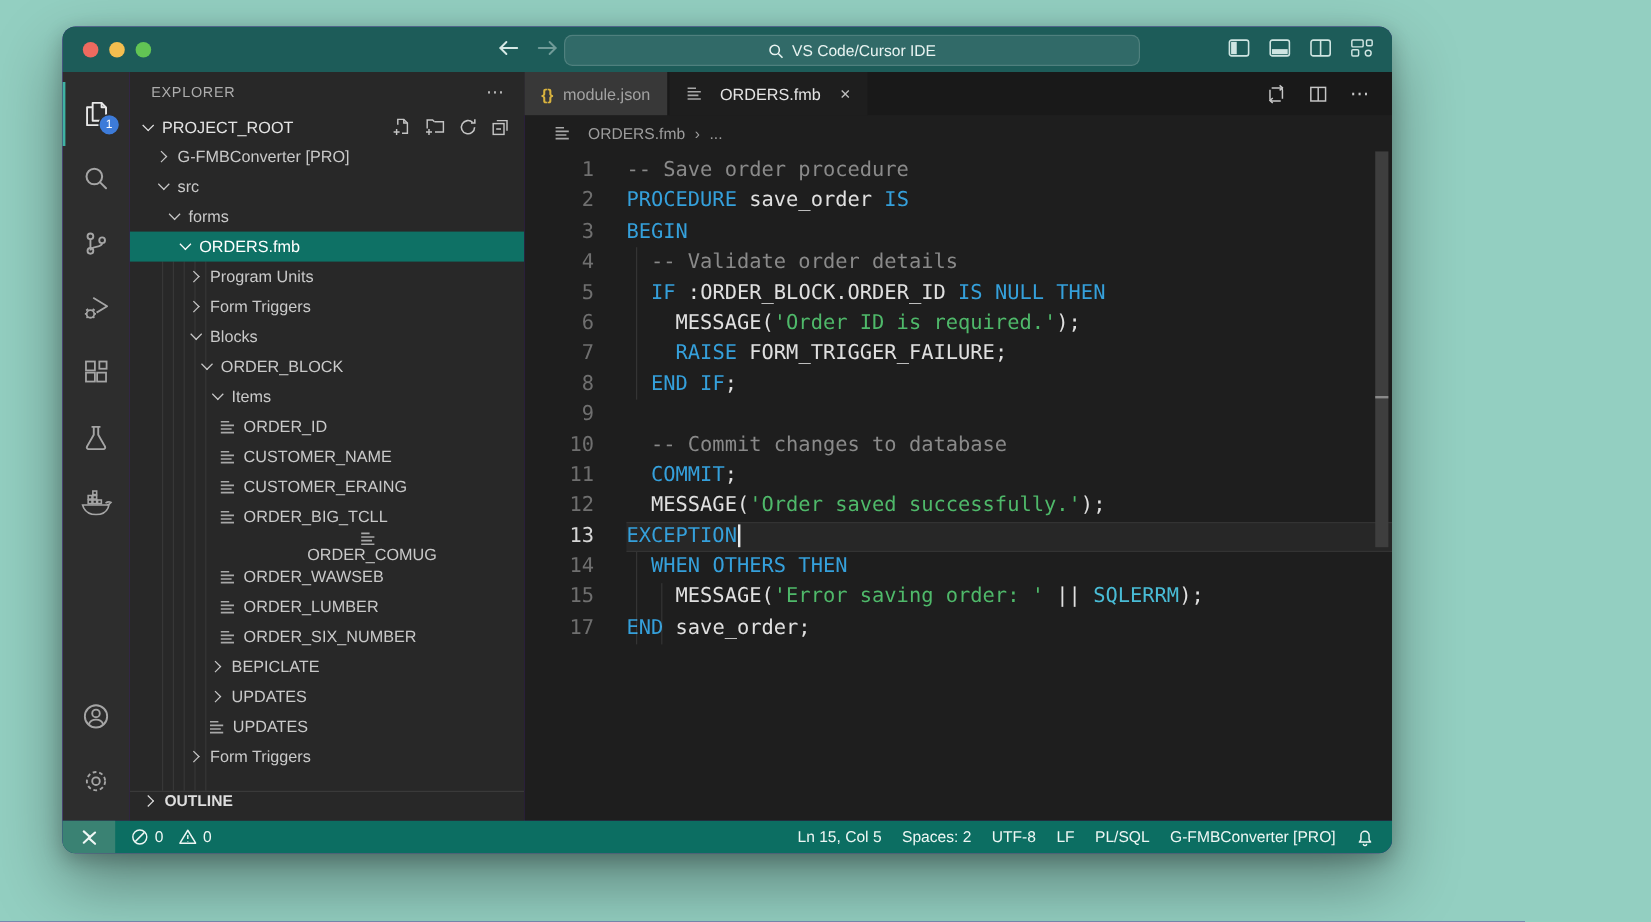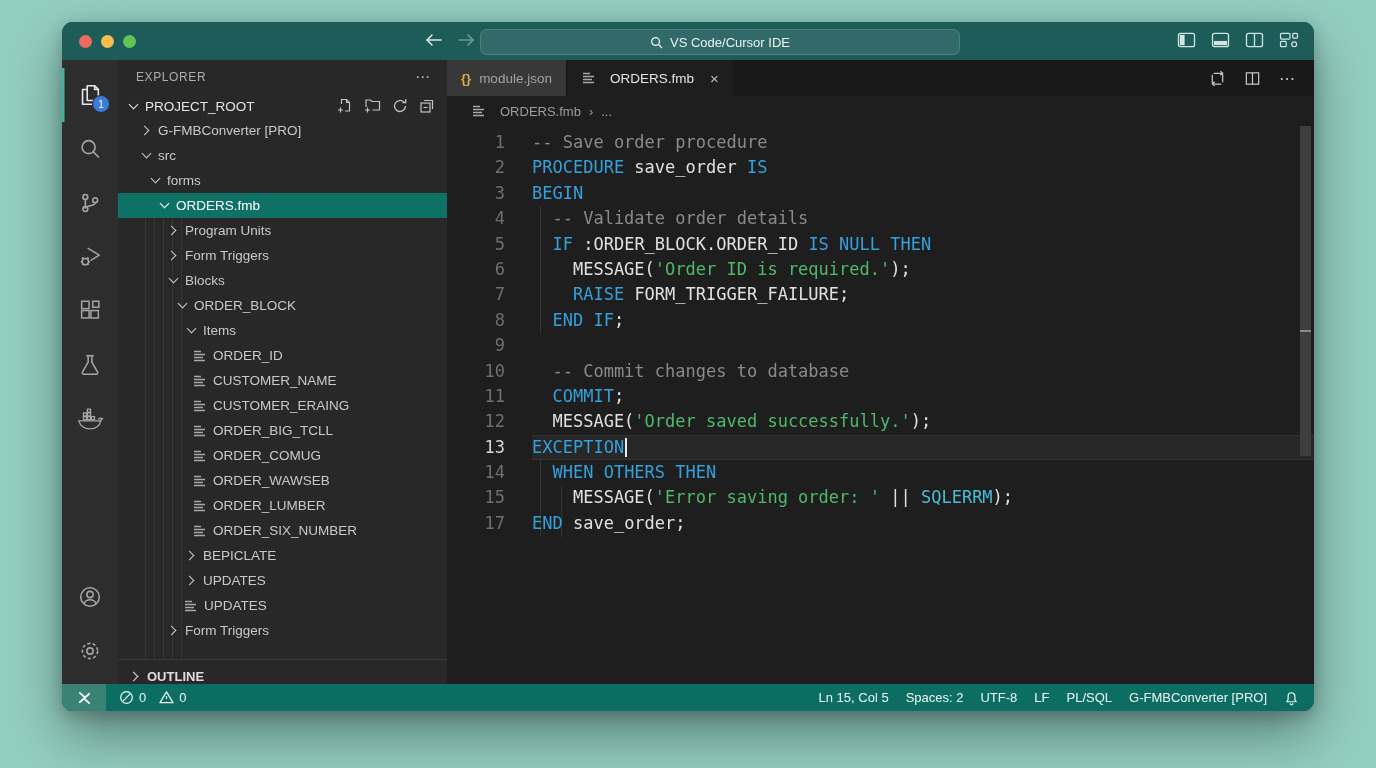--- a/index.html
+++ b/index.html
@@ -1,17 +1,17 @@
 <!DOCTYPE html>
 <html><head>
 <meta charset="utf-8">
 <style>
   html,body{margin:0;padding:0;}
   body{width:1376px;height:768px;background:#93cfc1;font-family:"Liberation Sans","DejaVu Sans",sans-serif;position:relative;overflow:hidden;}
-  .window{position:absolute;left:62px;top:22px;width:1252px;height:689px;border-radius:11px;overflow:hidden;
+  .window{position:absolute;left:52px;top:22px;width:1108px;height:689px;border-radius:11px;overflow:hidden;
           box-shadow:0 24px 55px rgba(0,0,0,.38),0 5px 16px rgba(0,0,0,.22);display:flex;flex-direction:column;background:#4c1d95;}
   
   .titlebar{height:38px;background:#1d5c59;flex:none;position:relative;}
   .traffic{position:absolute;left:17px;top:13px;display:flex;gap:9px;}
   .tl{width:13px;height:13px;border-radius:50%;}
   .tl.red{background:#ee6a5f}.tl.yellow{background:#f5be4f}.tl.green{background:#62c454}
   .nav-arrows{position:absolute;left:362px;top:11px;display:flex;gap:14px;color:#d5e8e5;align-items:center;}
   .nav-arrows .fwd{opacity:.45;}
   .searchpill{position:absolute;left:418px;top:7px;width:478px;height:24px;border-radius:7px;background:rgba(255,255,255,.09);
               border:1px solid rgba(255,255,255,.15);color:#e8f3f1;font-size:13px;display:flex;align-items:center;justify-content:center;gap:7px;}
@@ -34,21 +34,21 @@
   .project-row .tools{margin-left:auto;display:flex;gap:11px;color:#c4c4c4;align-items:center;}
   .tree{flex:1;overflow:hidden;font-size:13.5px;position:relative;}
   .tree-guides{position:absolute;left:0;top:100px;bottom:0;pointer-events:none;}
   .tree-guide{position:absolute;top:0;bottom:0;width:1px;background:rgba(255,255,255,.07);}
   .tree-row{height:25px;display:flex;align-items:center;white-space:nowrap;cursor:pointer;color:#c9c9c9;}
   .tree-row.selected{background:#0e7165;color:#fff;}
   .chev{width:15px;height:15px;margin-right:4px;position:relative;flex:none;}
   .chev.down::before{content:"";position:absolute;width:6px;height:6px;border-right:1.5px solid currentColor;border-bottom:1.5px solid currentColor;left:3.5px;top:2px;transform:rotate(45deg);}
   .chev.right::before{content:"";position:absolute;width:6px;height:6px;border-right:1.5px solid currentColor;border-bottom:1.5px solid currentColor;left:2px;top:3.5px;transform:rotate(-45deg);}
   .listicon{width:14px;margin-right:6px;flex:none;display:flex;align-items:center;color:#a8a8a8;}
-  .outline-header{height:24px;display:flex;align-items:flex-end;padding-left:10px;font-weight:bold;font-size:13px;color:#dedede;border-top:1px solid #3a3a3a;flex:none;background:#282828;cursor:pointer;}
+  .outline-header{height:24px;display:flex;align-items:flex-start;padding-left:10px;font-weight:bold;font-size:13px;color:#dedede;border-top:1px solid #3a3a3a;flex:none;background:#282828;cursor:pointer;}
   
   .editorcol{flex:1;display:flex;flex-direction:column;min-width:0;background:#1e1e1e;}
   .tabbar{height:36px;background:#191919;display:flex;align-items:stretch;flex:none;}
   .tab{display:flex;align-items:center;gap:8px;padding:0 14px;font-size:13.5px;cursor:pointer;flex:none;}
   .tab.inactive{background:#383838;color:#a2a2a2;margin-right:2px;}
   .tab.active{background:#1e1e1e;color:#e4e4e4;}
   .tab .braces{color:#d9b33e;font-weight:bold;font-size:13px;}
   .tab .close{margin-left:8px;color:#bdbdbd;font-size:15px;line-height:1;}
   .tab-actions{margin-left:auto;display:flex;gap:18px;align-items:center;padding-right:18px;color:#c6c6c6;}
   .tab-actions .more{font-size:16px;letter-spacing:1px;}
@@ -321,21 +321,21 @@
             <span>CUSTOMER_ERAING</span>
           </div>
           <div class="tree-row" style="padding-left: 75px;">
             <span class="listicon">
               <svg width="13" height="12" viewBox="0 0 13 12" fill="none" stroke="currentColor" stroke-width="1.3">
                 <path d="M1 1.5h7M1 4.5h11M1 7.5h9M1 10.5h11"></path>
               </svg>
             </span>
             <span>ORDER_BIG_TCLL</span>
           </div>
-          <div class="tree-row" style="padding-left: 75px;">
+          <div class="tree-row" style="padding-left: 75px; flex-direction: column;">
             <span class="listicon">
               <svg width="13" height="12" viewBox="0 0 13 12" fill="none" stroke="currentColor" stroke-width="1.3">
                 <path d="M1 1.5h7M1 4.5h11M1 7.5h9M1 10.5h11"></path>
               </svg>
             </span>
             <span>ORDER_COMUG</span>
           </div>
           <div class="tree-row" style="padding-left: 75px;">
             <span class="listicon">
               <svg width="13" height="12" viewBox="0 0 13 12" fill="none" stroke="currentColor" stroke-width="1.3">

